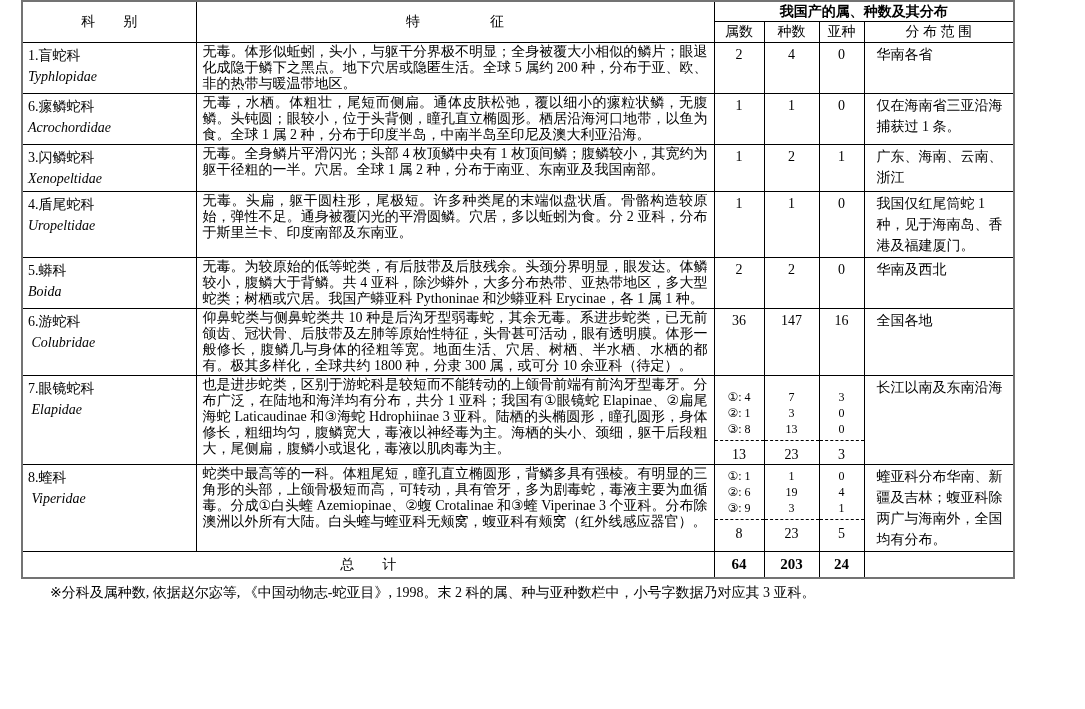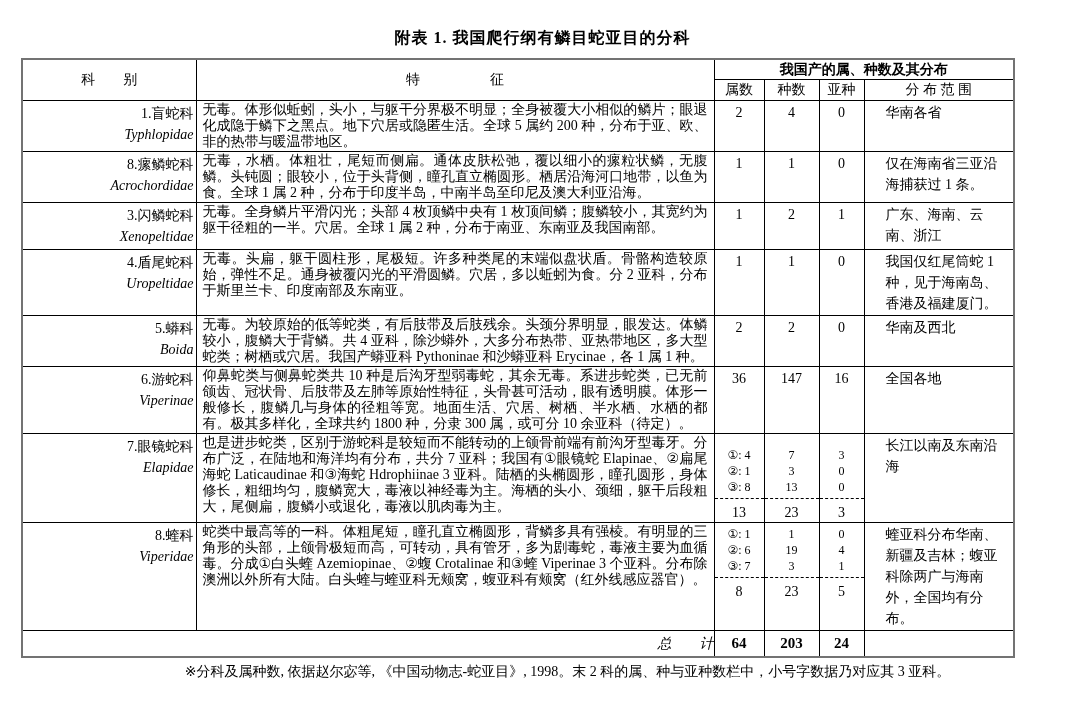--- a/index.html
+++ b/index.html
@@ -42,35 +42,34 @@
     font-size: 14px;
     font-weight: normal;
     vertical-align: top;
     padding: 0;
   }
   th { height: 20px; vertical-align: middle; text-align: center; white-space: pre; }
   .th-group { height: 19px; font-weight: bold; }
   td.family {
     padding: 2px 2px 2px 5px;
     line-height: 21px;
-    text-align: right;
   }
   .family-la { white-space: pre; font-style: italic; }
   td.traits {
     padding: 1px 6px 1px 6px;
     line-height: 16px;
     text-align: justify;
   }
   td.num {
     text-align: center;
     padding-top: 2px;
     line-height: 19px;
   }
   td.range {
-    padding: 1px 4px 1px 21px;
+    padding: 1px 4px 1px 12px;
     line-height: 21px;
   }
   td.comp { padding-top: 0; }
   .subvals {
     font-size: 12px;
     line-height: 16px;
     padding-top: 3px;
   }
   .subvals.pad7 { padding-top: 13px; }
   .dashline {
@@ -79,42 +78,39 @@
   }
   .subtotal {
     font-size: 14px;
     padding-top: 4px;
   }
   tr.total-row td {
     vertical-align: middle;
     height: 23px;
   }
   td.total-label {
-    text-align: right;
+    text-align: center;
     white-space: pre;
-    font-style: italic;
   }
   tr.total-row td.num {
     font-weight: bold;
     font-size: 15px;
     padding-top: 0;
   }
   .footnote {
     margin-left: 50px;
     margin-top: 4px;
     font-size: 14px;
     line-height: 19px;
-    text-align: center;
   }
 </style>
 </head>
 <body>
 
 <div class="page">
-  <div class="title">附表 1. 我国爬行纲有鳞目蛇亚目的分科</div>
 
   <table class="main">
     <colgroup>
       <col class="c-family">
         <col class="c-traits">
         <col class="c-genera">
       <col class="c-species">
         <col class="c-subsp">
         <col class="c-range">
     </colgroup>
@@ -140,21 +136,21 @@
         </td>
         <td class="traits">无毒。体形似蚯蚓，头小，与躯干分界极不明显；全身被覆大小相似的鳞片；眼退化成隐于鳞下之黑点。地下穴居或隐匿生活。全球 5 属约 200 种，分布于亚、欧、非的热带与暖温带地区。</td>
         <td class="num">2</td>
         <td class="num">4</td>
         <td class="num">0</td>
         <td class="range">华南各省</td>
       </tr>
 
       <tr>
         <td class="family">
-          <div class="family-cn">8.瘰鳞蛇科</div>
+          <div class="family-cn">6.瘰鳞蛇科</div>
           <div class="family-la">Acrochordidae</div>
         </td>
         <td class="traits">无毒，水栖。体粗壮，尾短而侧扁。通体皮肤松弛，覆以细小的瘰粒状鳞，无腹鳞。头钝圆；眼较小，位于头背侧，瞳孔直立椭圆形。栖居沿海河口地带，以鱼为食。全球 1 属 2 种，分布于印度半岛，中南半岛至印尼及澳大利亚沿海。</td>
         <td class="num">1</td>
         <td class="num">1</td>
         <td class="num">0</td>
         <td class="range">仅在海南省三亚沿海捕获过 1 条。</td>
       </tr>
 
       <tr>
@@ -189,35 +185,35 @@
         <td class="traits">无毒。为较原始的低等蛇类，有后肢带及后肢残余。头颈分界明显，眼发达。体鳞较小，腹鳞大于背鳞。共 4 亚科，除沙蟒外，大多分布热带、亚热带地区，多大型蛇类；树栖或穴居。我国产蟒亚科 Pythoninae 和沙蟒亚科 Erycinae，各 1 属 1 种。</td>
         <td class="num">2</td>
         <td class="num">2</td>
         <td class="num">0</td>
         <td class="range">华南及西北</td>
       </tr>
 
       <tr>
         <td class="family">
           <div class="family-cn">6.游蛇科</div>
-          <div class="family-la"> Viperinae</div>
+          <div class="family-la"> Colubridae</div>
         </td>
         <td class="traits">仰鼻蛇类与侧鼻蛇类共 10 种是后沟牙型弱毒蛇，其余无毒。系进步蛇类，已无前颌齿、冠状骨、后肢带及左肺等原始性特征，头骨甚可活动，眼有透明膜。体形一般修长，腹鳞几与身体的径粗等宽。地面生活、穴居、树栖、半水栖、水栖的都有。极其多样化，全球共约 1800 种，分隶 300 属，或可分 10 余亚科（待定）。</td>
         <td class="num">36</td>
         <td class="num">147</td>
         <td class="num">16</td>
         <td class="range">全国各地</td>
       </tr>
 
       <tr>
         <td class="family">
           <div class="family-cn">7.眼镜蛇科</div>
           <div class="family-la"> Elapidae</div>
         </td>
-        <td class="traits">也是进步蛇类，区别于游蛇科是较短而不能转动的上颌骨前端有前沟牙型毒牙。分布广泛，在陆地和海洋均有分布，共分 7 亚科；我国有①眼镜蛇 Elapinae、②扁尾海蛇 Laticaudinae 和③海蛇 Hdrophiinae 3 亚科。陆栖的头椭圆形，瞳孔圆形，身体修长，粗细均匀，腹鳞宽大，毒液以神经毒为主。海栖的头小、颈细，躯干后段粗大，尾侧扁，腹鳞小或退化，毒液以肌肉毒为主。</td>
+        <td class="traits">也是进步蛇类，区别于游蛇科是较短而不能转动的上颌骨前端有前沟牙型毒牙。分布广泛，在陆地和海洋均有分布，共分 1 亚科；我国有①眼镜蛇 Elapinae、②扁尾海蛇 Laticaudinae 和③海蛇 Hdrophiinae 3 亚科。陆栖的头椭圆形，瞳孔圆形，身体修长，粗细均匀，腹鳞宽大，毒液以神经毒为主。海栖的头小、颈细，躯干后段粗大，尾侧扁，腹鳞小或退化，毒液以肌肉毒为主。</td>
         <td class="num comp">
           <div class="subvals pad7">
             <div>①: 4</div>
             <div>②: 1</div>
             <div>③: 8</div>
           </div>
           <div class="dashline"></div>
           <div class="subtotal">13</div>
         </td>
         <td class="num comp">
@@ -244,21 +240,21 @@
       <tr>
         <td class="family">
           <div class="family-cn">8.蝰科</div>
           <div class="family-la"> Viperidae</div>
         </td>
         <td class="traits">蛇类中最高等的一科。体粗尾短，瞳孔直立椭圆形，背鳞多具有强棱。有明显的三角形的头部，上颌骨极短而高，可转动，具有管牙，多为剧毒蛇，毒液主要为血循毒。分成①白头蝰 Azemiopinae、②蝮 Crotalinae 和③蝰 Viperinae 3 个亚科。分布除澳洲以外所有大陆。白头蝰与蝰亚科无颊窝，蝮亚科有颊窝（红外线感应器官）。</td>
         <td class="num comp">
           <div class="subvals">
             <div>①: 1</div>
             <div>②: 6</div>
-            <div>③: 7</div>
+            <div>③: 9</div>
           </div>
           <div class="dashline"></div>
           <div class="subtotal">8</div>
         </td>
         <td class="num comp">
           <div class="subvals">
             <div>1</div>
             <div>19</div>
             <div>3</div>
           </div>

